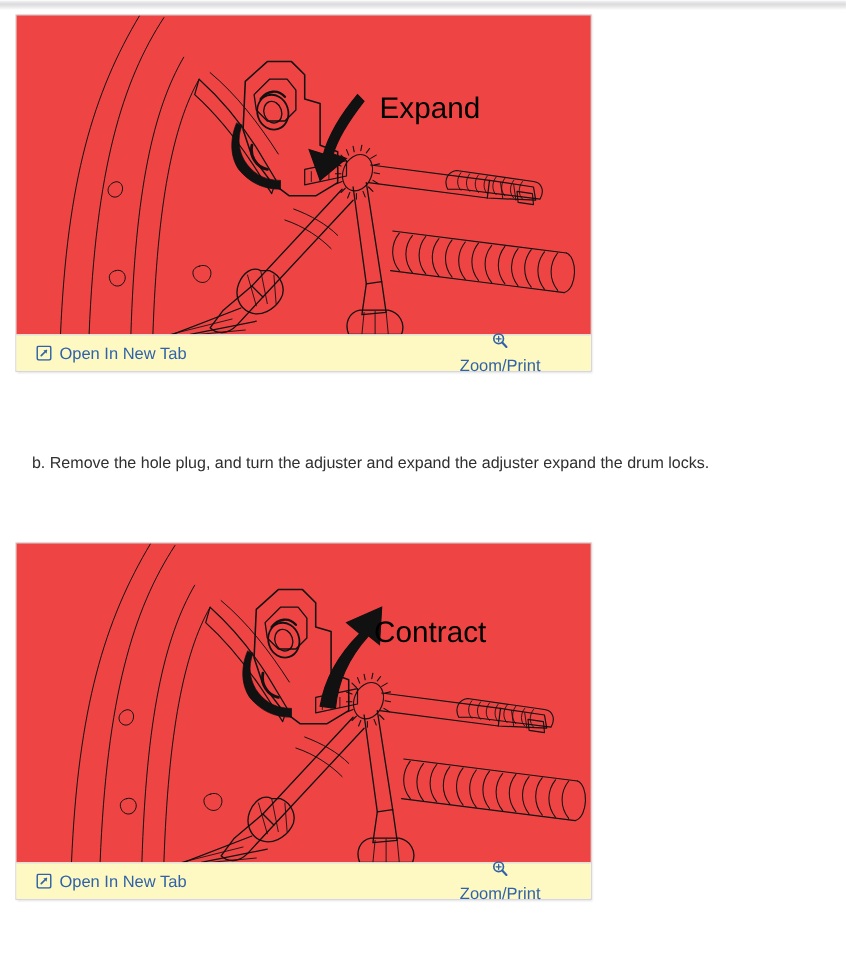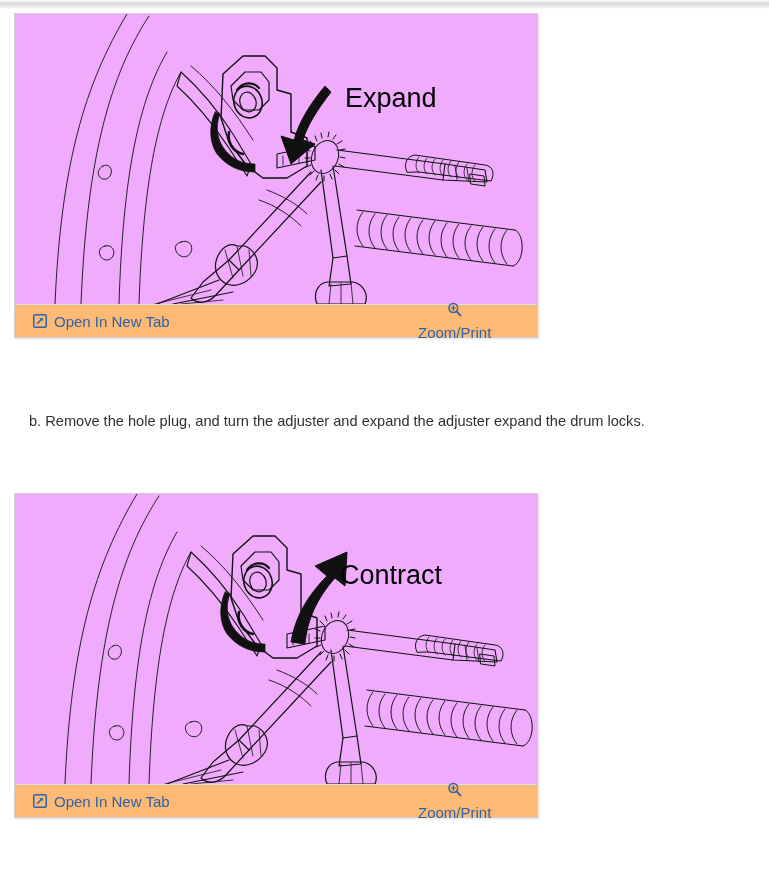--- a/index.html
+++ b/index.html
@@ -36,34 +36,34 @@
     box-shadow: 1px 1px 2px rgba(0,0,0,0.12);
     box-sizing: content-box;
   }
   #figure-1 { top: 13px; }
   #figure-2 { top: 493px; }
 
   .figure-image-area {
     position: relative;
     width: 522px;
     height: 290px;
-    background: #f0abfc;
+    background: #ef4444;
     overflow: hidden;
   }
   .figure-image-area svg {
     position: absolute;
     left: 0; top: 0;
     display: block;
   }
 
   
   .figure-toolbar {
     position: relative;
     height: 32px;
-    background: #fdba74;
+    background: #fef9c3;
     border-top: 1px solid #d8dde3;
     display: flex;
     align-items: center;
   }
   .tool-link {
     display: flex;
     align-items: center;
     gap: 7px;
     color: #2f62a8;
     font-size: 15px;

